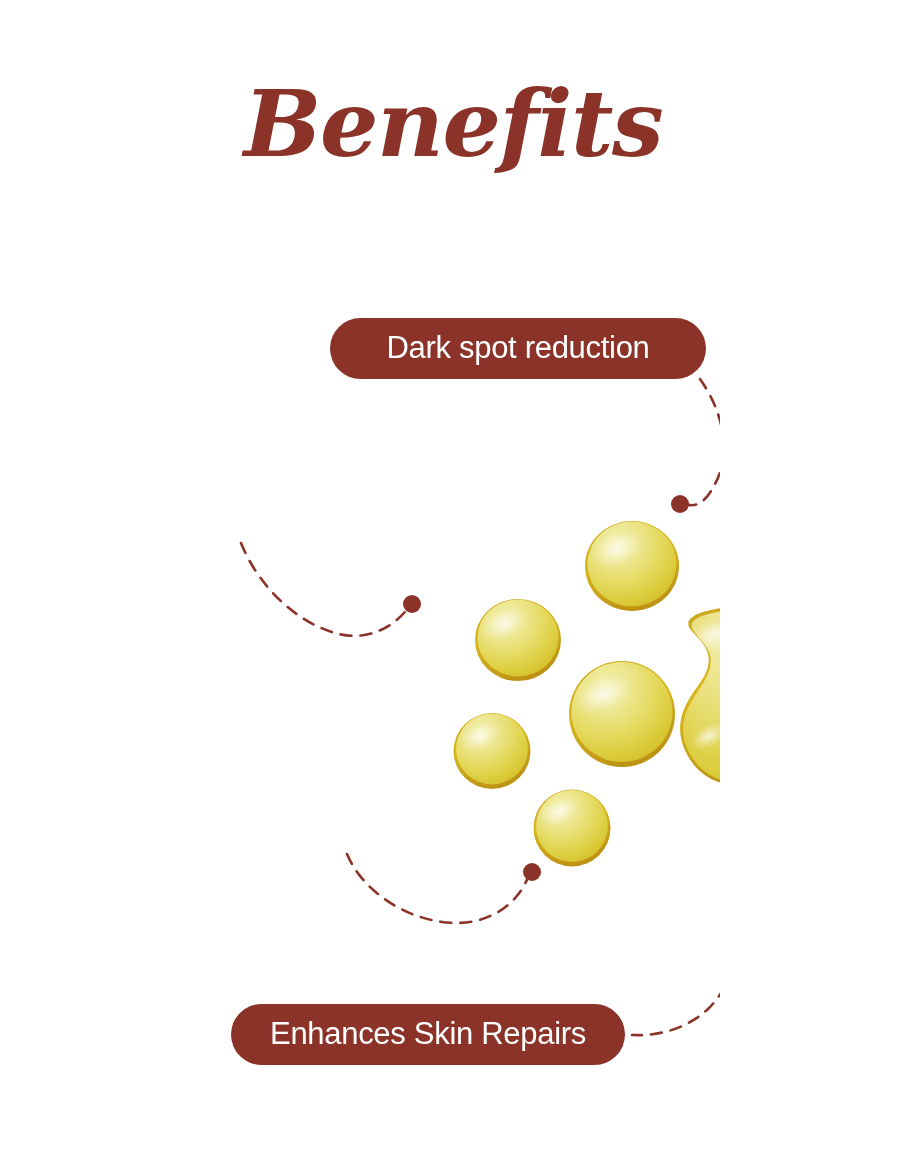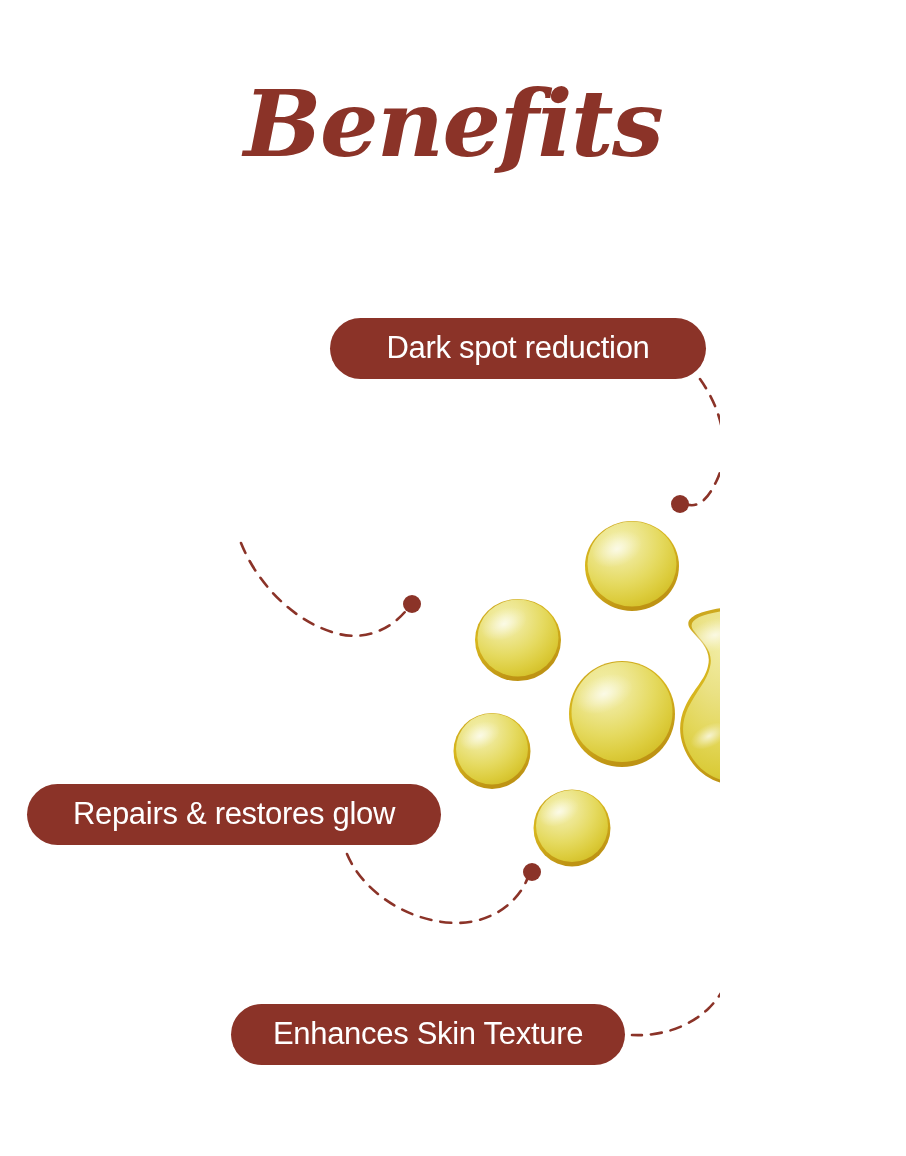--- a/index.html
+++ b/index.html
@@ -204,21 +204,18 @@
       <path class="conn-path" d="M 740 840 C 746 890 742 946 708 979 C 682 1003 650 1006 632 1005"></path>
       <circle class="conn-dot" cx="740" cy="830" r="9"></circle>
     </g>
   </svg>
 
   <div class="pill" id="pill-dark-spot">
     <span class="pill-label">Dark spot reduction</span>
   </div>
 
 
-  <div class="pill" id="pill-repairs">
-    <span class="pill-label">Repairs &amp; restores glow</span>
+
+  <div class="pill" id="pill-enhances">
+    <span class="pill-label">Enhances Skin Repairs</span>
   </div>
 
-  <div class="pill" id="pill-enhances">
-    <span class="pill-label">Enhances Skin Texture</span>
-  </div>
-
 </div>
 
 </body></html>

